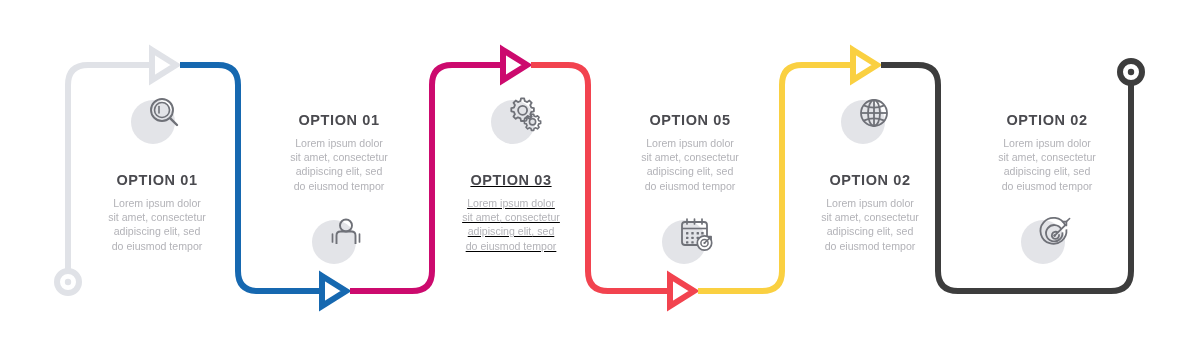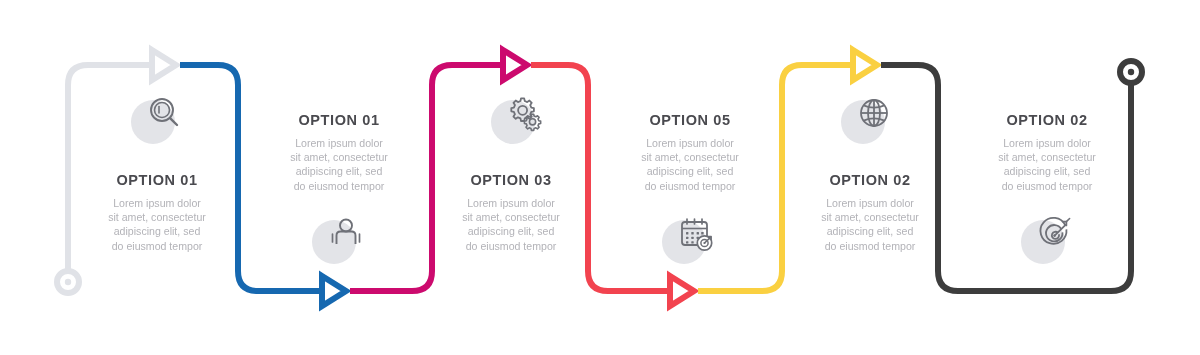--- a/index.html
+++ b/index.html
@@ -225,21 +225,21 @@
   <div class="step-block" style="left:264px; top:112px;">
     <p class="step-title">OPTION 01</p>
     <p class="step-desc">
       <span>Lorem ipsum dolor</span><br>
       <span>sit amet, consectetur</span><br>
       <span>adipiscing elit, sed</span><br>
       <span>do eiusmod tempor</span>
     </p>
   </div>
 
-  <div class="step-block" style="left:436px; top:172px;">
+  <div class="step-block" style="left:436px; top:172px;text-decoration:underline;">
     <p class="step-title">OPTION 03</p>
     <p class="step-desc">
       <span>Lorem ipsum dolor</span><br>
       <span>sit amet, consectetur</span><br>
       <span>adipiscing elit, sed</span><br>
       <span>do eiusmod tempor</span>
     </p>
   </div>
 
   <div class="step-block" style="left:615px; top:112px;">

